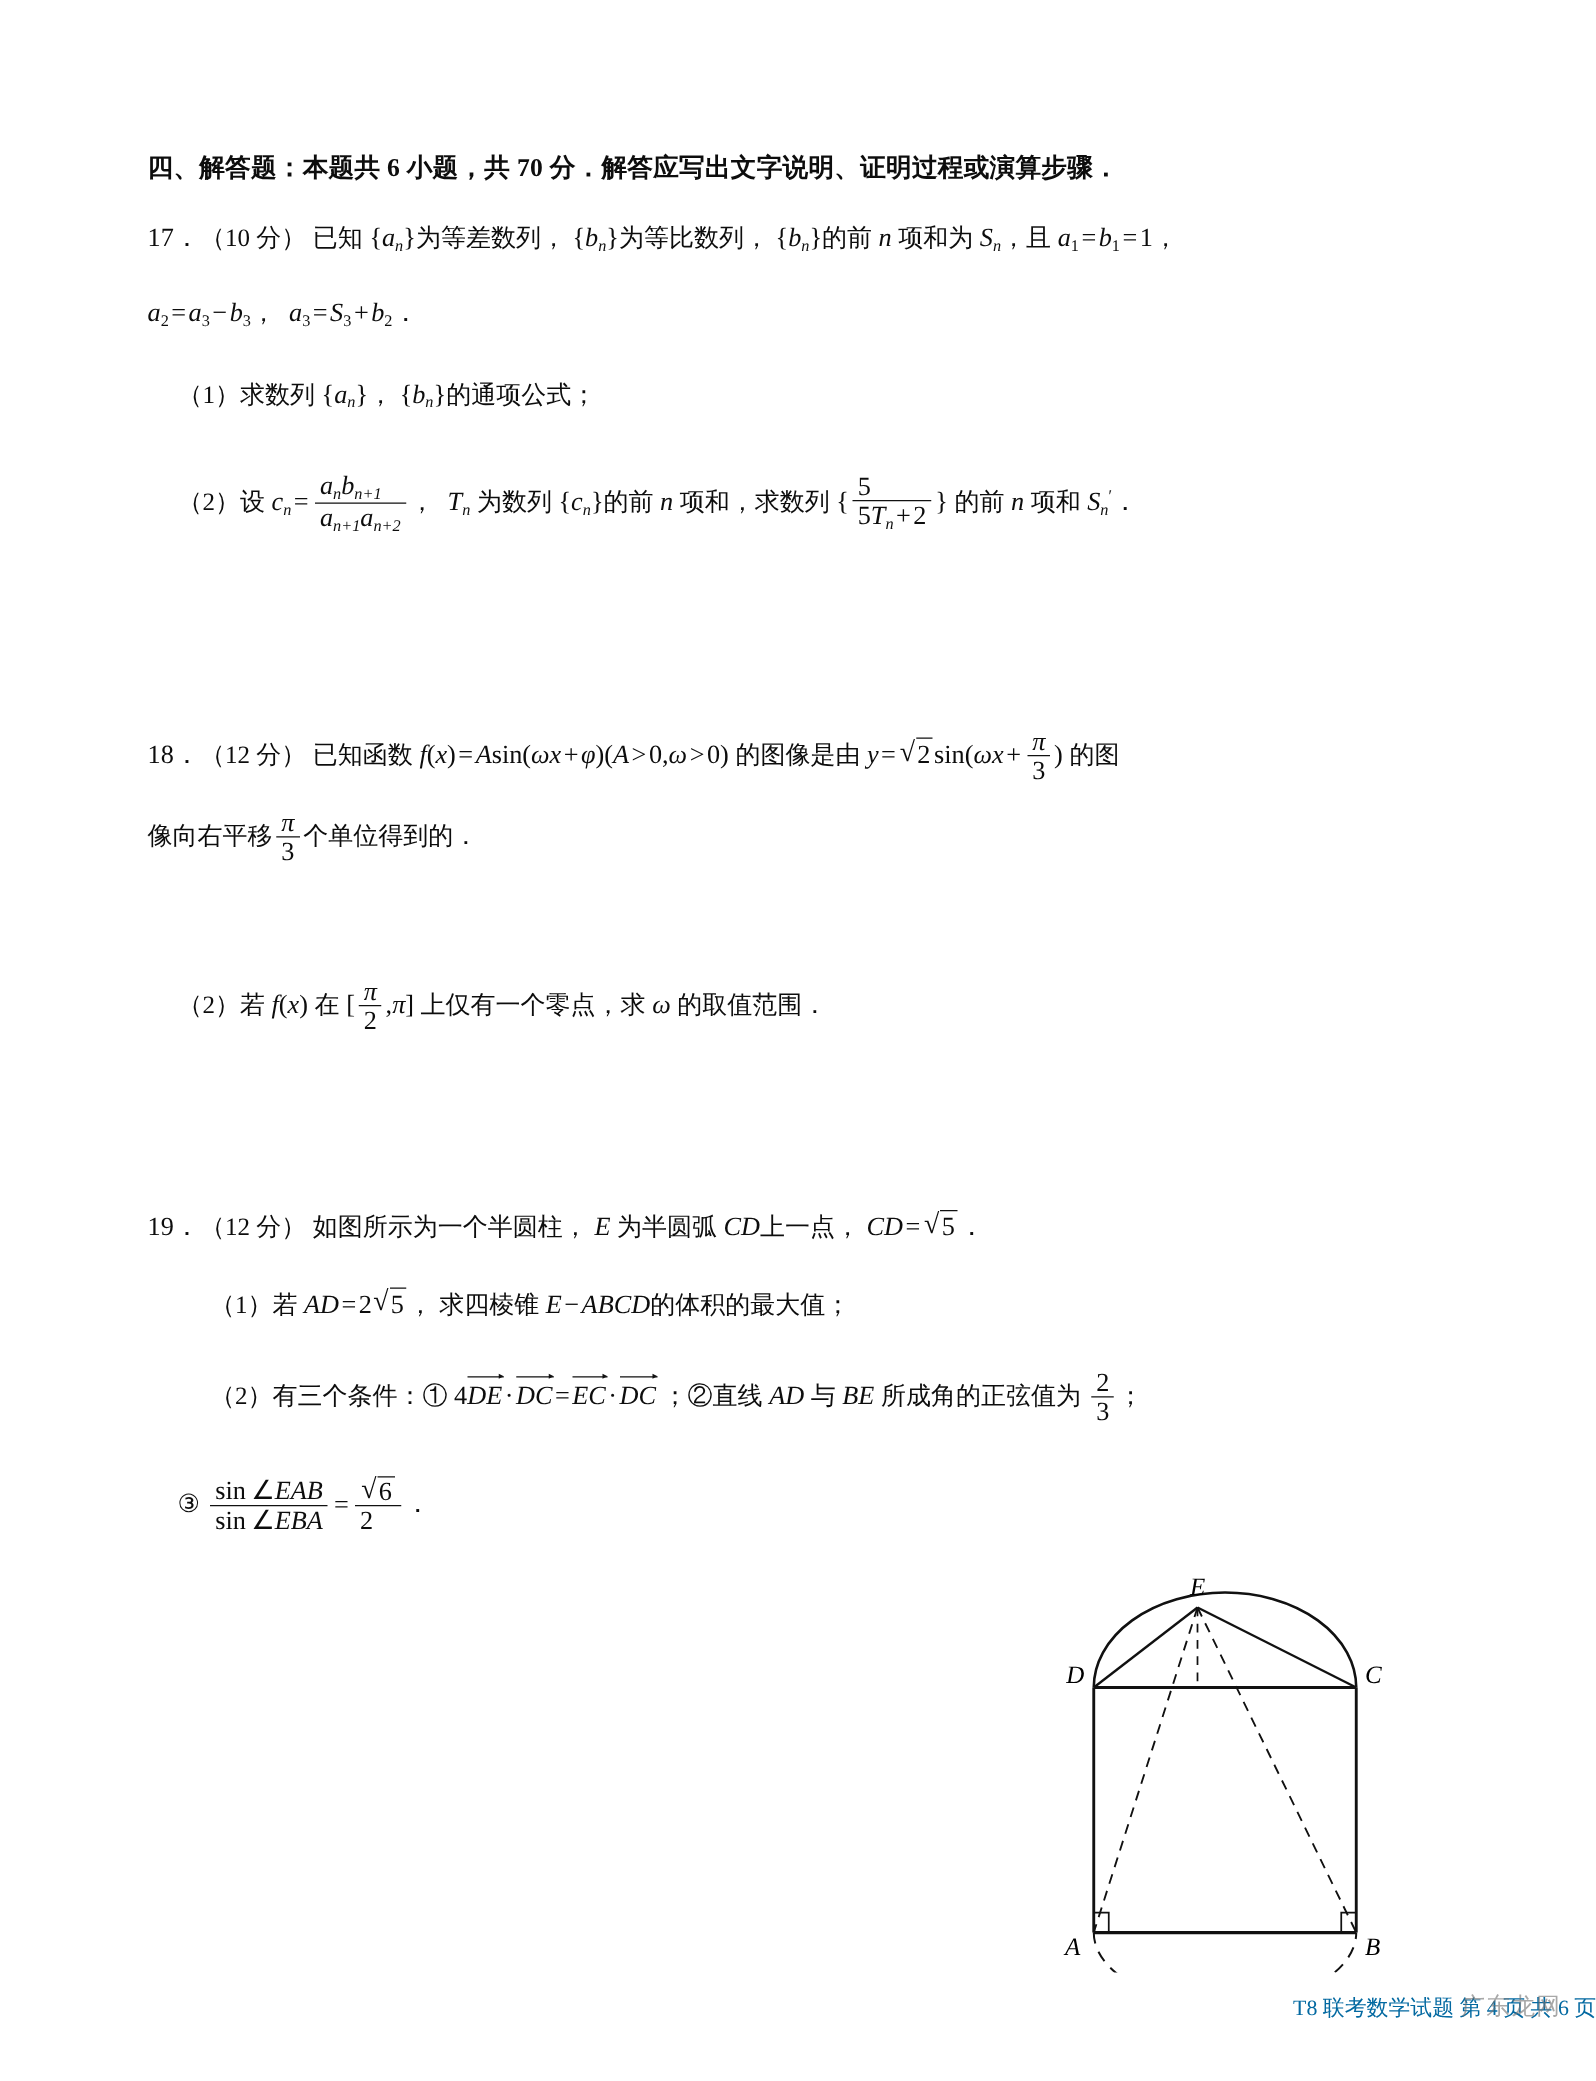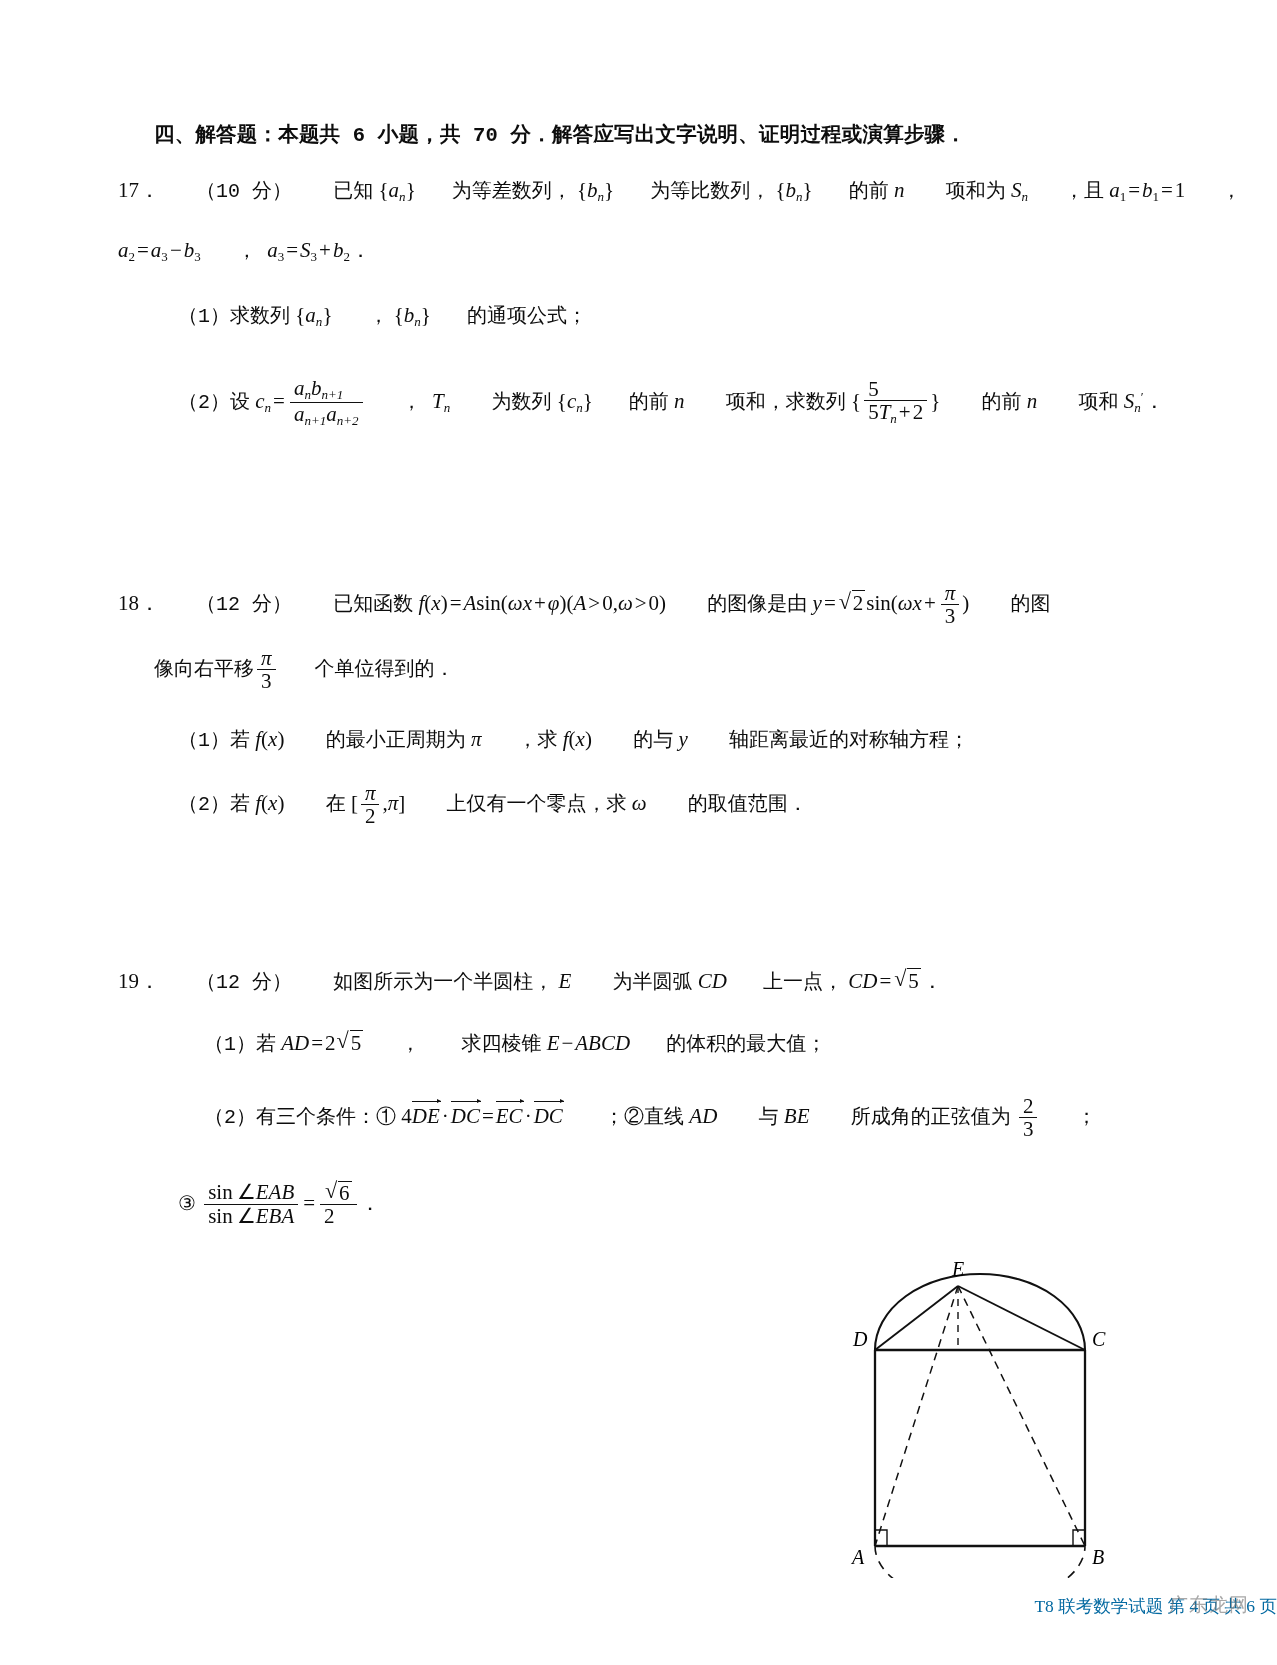--- a/index.html
+++ b/index.html
@@ -13,21 +13,21 @@
   }
   .page{position:relative;width:1277px;height:1665px;}
 
   
   .mi{font-family:"Liberation Serif", serif;font-style:italic;}
   .mn{font-family:"Liberation Serif", serif;font-style:normal;}
   .op{font-style:normal;padding:0 2px;}
   .sub{font-size:.62em;vertical-align:-0.30em;font-style:italic;}
   .subn{font-size:.62em;vertical-align:-0.30em;font-style:normal;}
   .sup{font-size:.62em;vertical-align:0.55em;font-style:normal;}
-  .cn{font-family:Liberation Mono, monospace;font-style:normal;margin-left:36px;}
+  .cn{font-family:Liberation Serif, serif;font-style:normal;}
 
   .frac{display:inline-block;vertical-align:middle;text-align:left;
         margin:0 3px;position:relative;top:-0.05em;}
   .frac .num{display:block;padding:0 4px;line-height:1.05;}
   .frac .den{display:block;padding:0 4px;line-height:1.05;border-top:1.3px solid #111;}
 
   .sqrt{display:inline-block;position:relative;padding-left:.62em;margin:0 1px;}
   .sqrt:before{content:"\221A";position:absolute;left:0;top:-0.07em;font-size:1.06em;}
   .sqrt .rad{border-top:1.2px solid #111;padding:0 2px 0 1px;display:inline-block;}
 
@@ -124,29 +124,20 @@
     <span class="mi">f</span><span class="mn">(</span><span class="mi">x</span><span class="mn">)</span><span class="op">=</span><span class="mi">A</span><span class="mn">sin(</span><span class="mi">ω</span><span class="mi">x</span><span class="op">+</span><span class="mi">φ</span><span class="mn">)(</span><span class="mi">A</span><span class="op">&gt;</span><span class="mn">0,</span><span class="mi">ω</span><span class="op">&gt;</span><span class="mn">0)</span>
     <span class="cn">的图像是由</span>
     <span class="mi">y</span><span class="op">=</span><span class="sqrt"><span class="rad mn">2</span></span><span class="mn">sin(</span><span class="mi">ω</span><span class="mi">x</span><span class="op">+</span><span class="frac"><span class="num mi">π</span><span class="den mn">3</span></span><span class="mn">)</span>
     <span class="cn">的图</span>
   </div>
 
   <div class="qline q18-l2">
     <span class="cn">像向右平移</span><span class="frac"><span class="num mi">π</span><span class="den mn">3</span></span><span class="cn">个单位得到的．</span>
   </div>
 
-  <div class="qline q18-p1">
-    <span class="cn">（1）若</span>
-    <span class="mi">f</span><span class="mn">(</span><span class="mi">x</span><span class="mn">)</span>
-    <span class="cn">的最小正周期为</span>
-    <span class="mi">π</span><span class="cn">，求</span>
-    <span class="mi">f</span><span class="mn">(</span><span class="mi">x</span><span class="mn">)</span>
-    <span class="cn">的与</span>
-    <span class="mi">y</span> <span class="cn">轴距离最近的对称轴方程；</span>
-  </div>
 
   <div class="qline q18-p2">
     <span class="cn">（2）若</span>
     <span class="mi">f</span><span class="mn">(</span><span class="mi">x</span><span class="mn">)</span>
     <span class="cn">在</span>
     <span class="mn">[</span><span class="frac"><span class="num mi">π</span><span class="den mn">2</span></span><span class="mn">,</span><span class="mi">π</span><span class="mn">]</span>
     <span class="cn">上仅有一个零点，求</span>
     <span class="mi">ω</span> <span class="cn">的取值范围．</span>
   </div>
 

